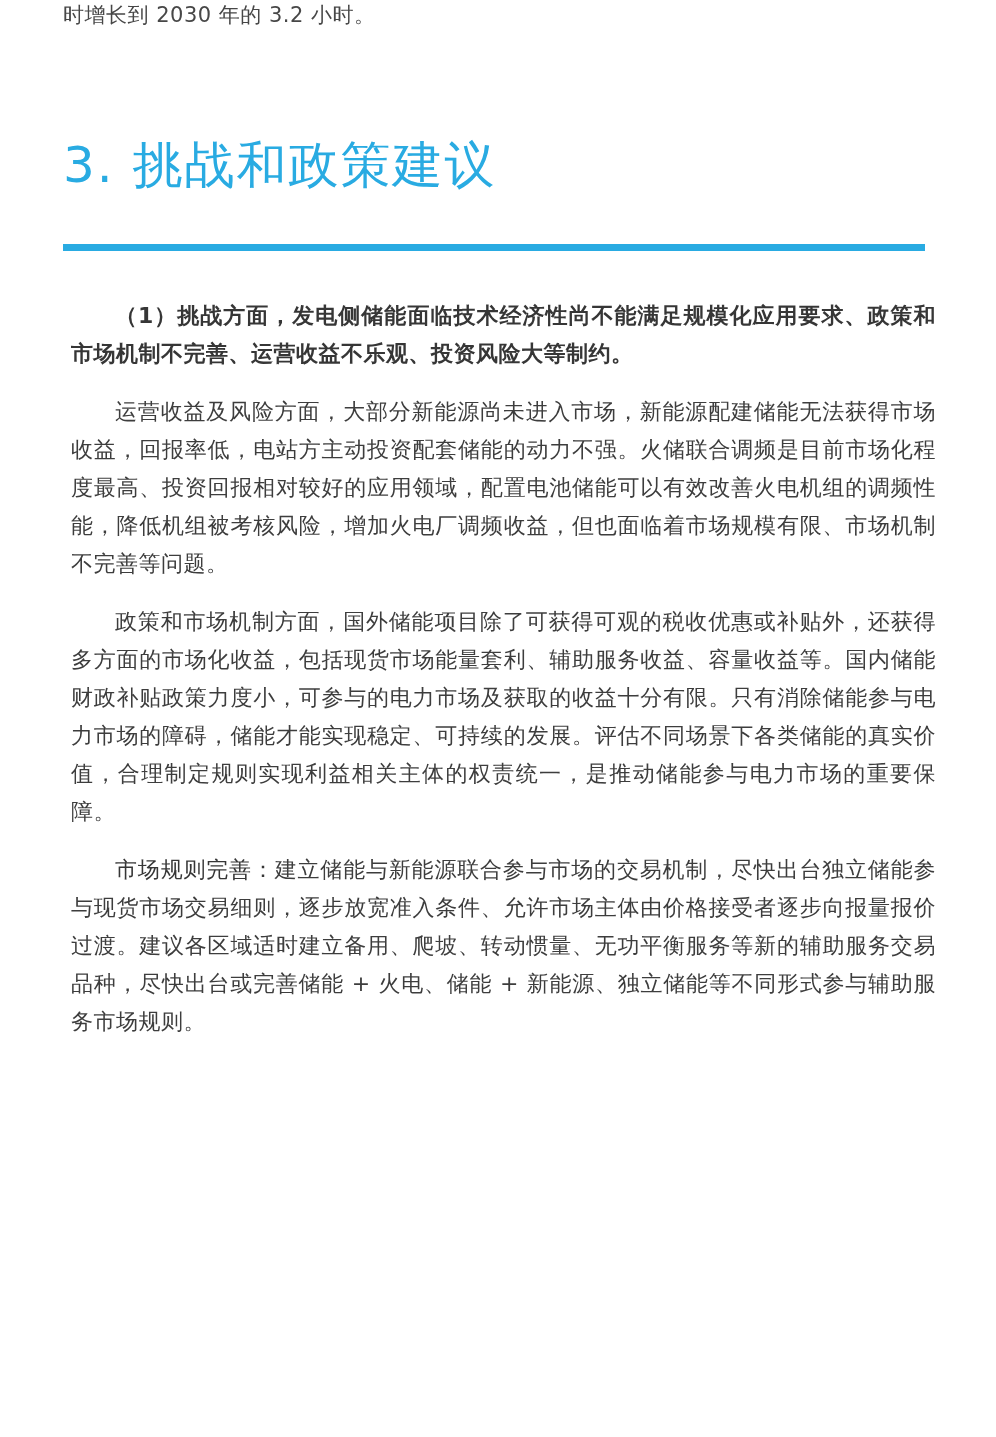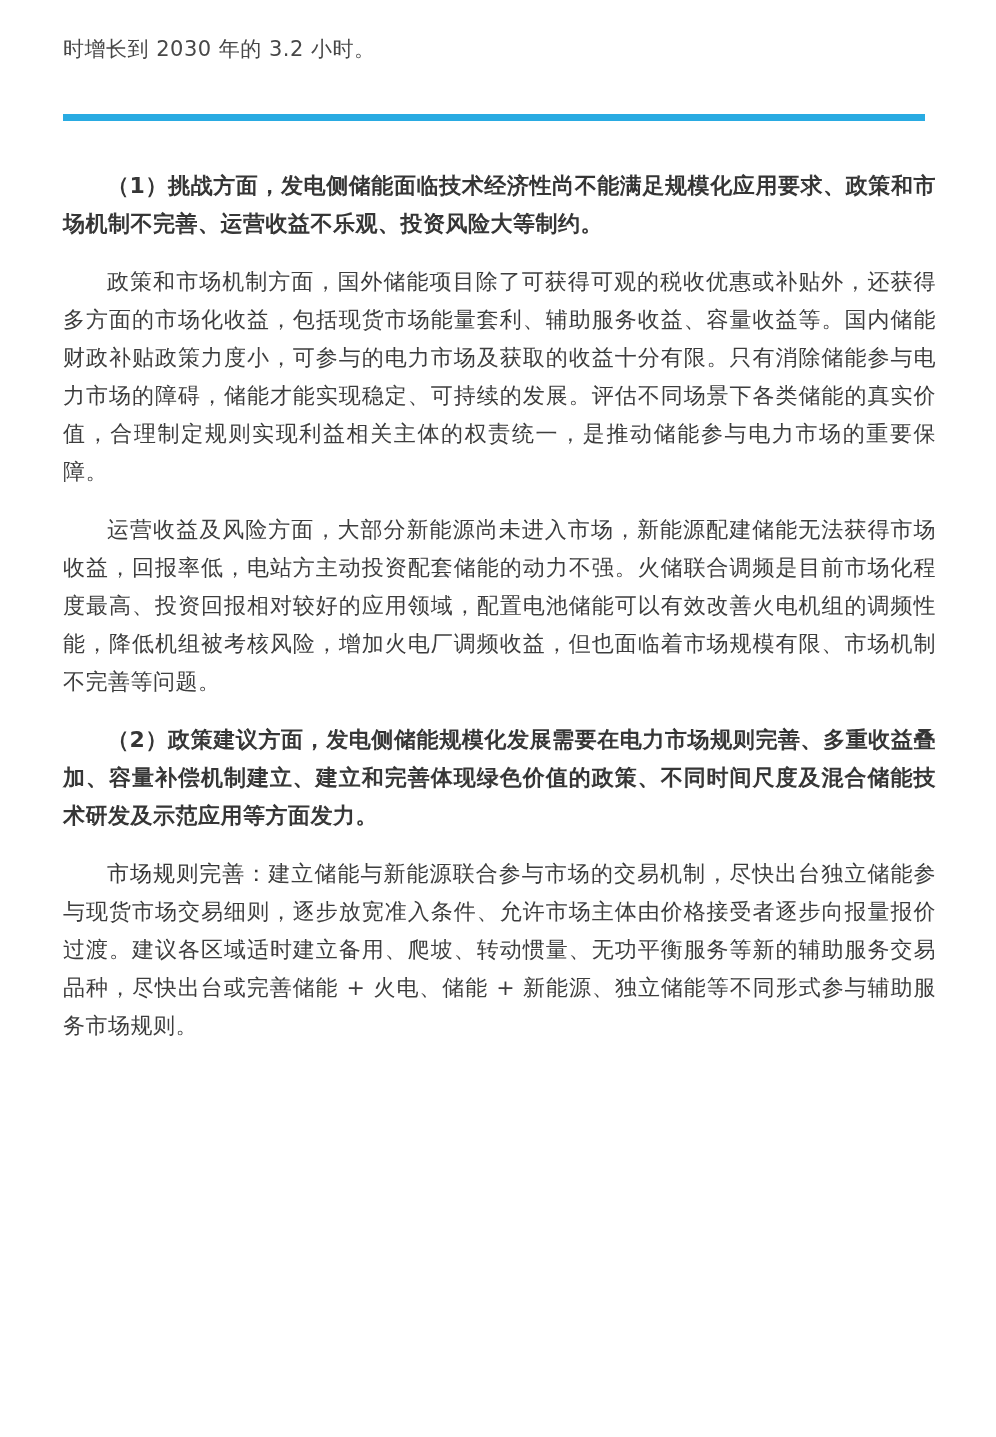--- a/index.html
+++ b/index.html
@@ -11,21 +11,20 @@
     font-family: "DejaVu Sans", "Liberation Sans", sans-serif;
     color: #3d3d3d;
   }
   .content {
     padding: 0 60px 0 63px;
     box-sizing: border-box;
     width: 996px;
   }
   .intro {
     margin: 0;
-    padding-top: 34px;
     font-size: 21px;
     line-height: 30px;
     color: #474747;
     letter-spacing: 0.5px;
   }
   h1.section-heading {
     margin: 106px 0 0 0;
     font-size: 50px;
     line-height: 58px;
     font-weight: 400;
@@ -37,48 +36,48 @@
     height: 7px;
     width: 862px;
     background: #29abe2;
     border: none;
   }
   .body-text {
     margin-top: 46px;
     width: 873px;
   }
   .para {
-    margin: 0 0 20px 0;
+    margin: 0 0 20px 8px;
     font-size: 22px;
     line-height: 38px;
     text-align: justify;
     text-indent: 2em;
     color: #3d3d3d;
     letter-spacing: 0.5px;
   }
   .para.bold { font-weight: bold; color: #363636; }
   .para .lead { font-weight: normal; color: #363636; }
 </style>
 </head>
 <body>
 
 <div class="content">
 
   <p class="intro">时增长到 2030 年的 3.2 小时。</p>
 
+  <h1 class="section-heading">3. 挑战和政策建议</h1>
 
   <div class="rule"></div>
 
   <div class="body-text">
 
     <p class="para bold">（1）挑战方面，发电侧储能面临技术经济性尚不能满足规模化应用要求、政策和市场机制不完善、运营收益不乐观、投资风险大等制约。</p>
 
 
+    <p class="para">运营收益及风险方面，大部分新能源尚未进入市场，新能源配建储能无法获得市场收益，回报率低，电站方主动投资配套储能的动力不强。火储联合调频是目前市场化程度最高、投资回报相对较好的应用领域，配置电池储能可以有效改善火电机组的调频性能，降低机组被考核风险，增加火电厂调频收益，但也面临着市场规模有限、市场机制不完善等问题。</p>
+
     <p class="para">政策和市场机制方面，国外储能项目除了可获得可观的税收优惠或补贴外，还获得多方面的市场化收益，包括现货市场能量套利、辅助服务收益、容量收益等。国内储能财政补贴政策力度小，可参与的电力市场及获取的收益十分有限。只有消除储能参与电力市场的障碍，储能才能实现稳定、可持续的发展。评估不同场景下各类储能的真实价值，合理制定规则实现利益相关主体的权责统一，是推动储能参与电力市场的重要保障。</p>
 
-    <p class="para">运营收益及风险方面，大部分新能源尚未进入市场，新能源配建储能无法获得市场收益，回报率低，电站方主动投资配套储能的动力不强。火储联合调频是目前市场化程度最高、投资回报相对较好的应用领域，配置电池储能可以有效改善火电机组的调频性能，降低机组被考核风险，增加火电厂调频收益，但也面临着市场规模有限、市场机制不完善等问题。</p>
-
-    <p class="para bold">（2）政策建议方面，发电侧储能规模化发展需要在电力市场规则完善、多重收益叠加、容量补偿机制建立、建立和完善体现绿色价值的政策、不同时间尺度及混合储能技术研发及示范应用等方面发力。</p>
 
     <p class="para"><strong class="lead">市场规则完善：</strong><span>建立储能与新能源联合参与市场的交易机制，尽快出台独立储能参与现货市场交易细则，逐步放宽准入条件、允许市场主体由价格接受者逐步向报量报价过渡。建议各区域适时建立备用、爬坡、转动惯量、无功平衡服务等新的辅助服务交易品种，尽快出台或完善储能 + 火电、储能 + 新能源、独立储能等不同形式参与辅助服务市场规则。</span></p>
 
   </div>
 </div>
 
 </body></html>

